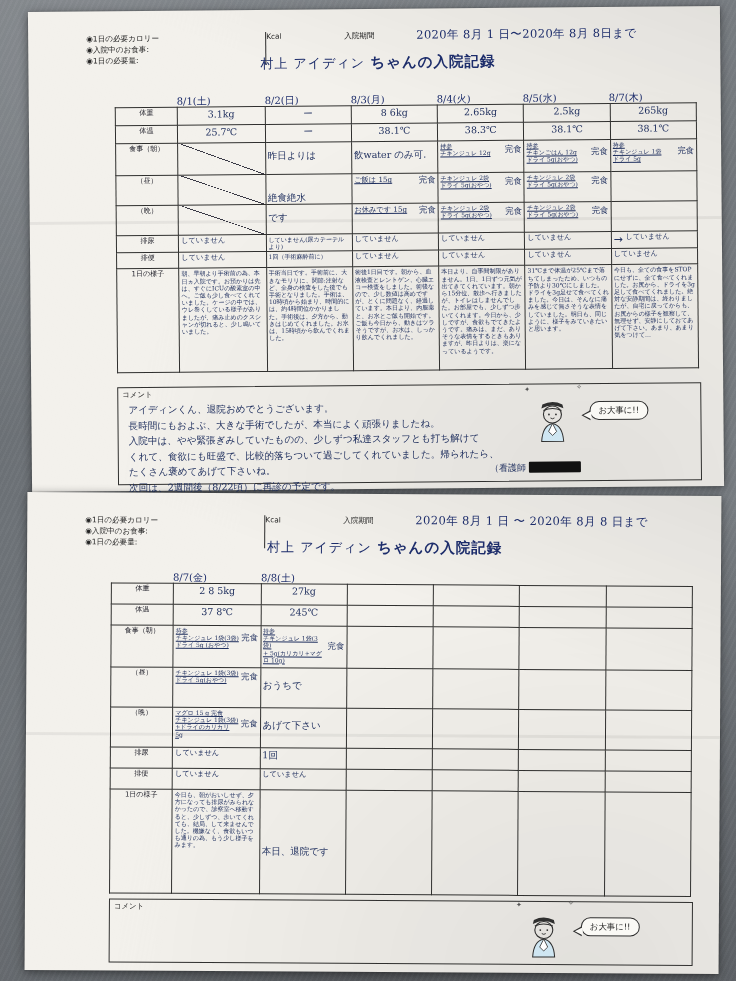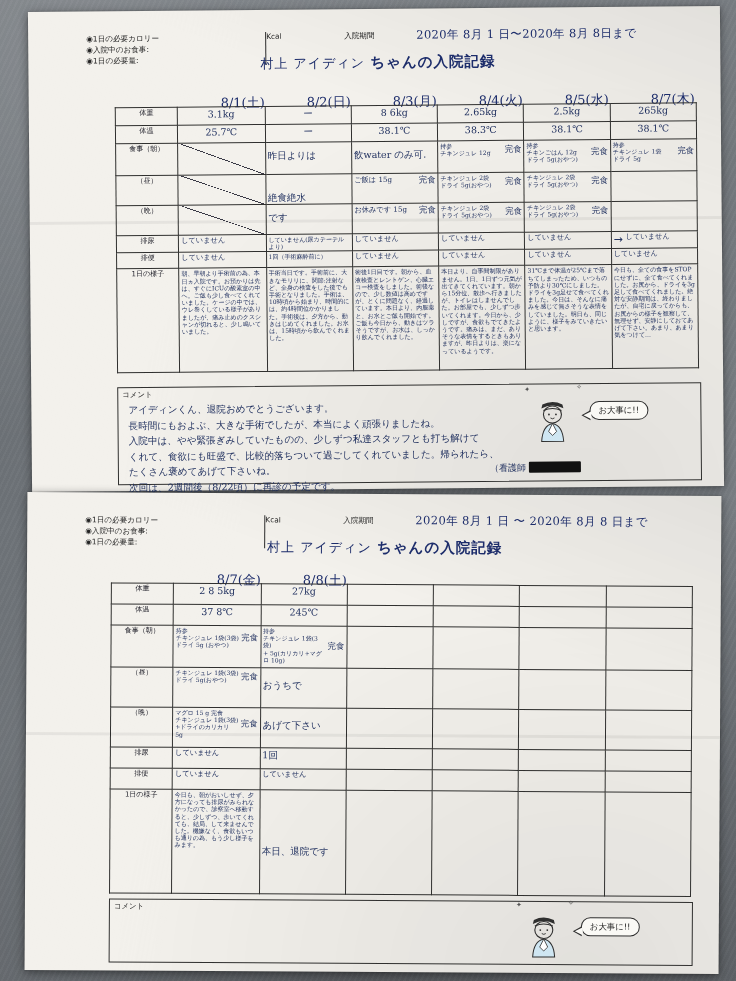--- a/index.html
+++ b/index.html
@@ -71,33 +71,33 @@
   }
   table.rec td,table.rec th{
     border:1.1px solid #30302f;
     padding:1px 2px;
     vertical-align:top;
     font-size:7px;color:#20202a;
     line-height:9px;
     overflow:hidden;
   }
   .rowlab{text-align:center;vertical-align:middle;font-size:8px;color:#242424;}
-  .datehdr{border:none !important;font-size:13px;color:#1d2d6b;
-    font-family:"DejaVu Serif", serif;text-align:right;}
+  .datehdr{border:none !important;font-size:10px;color:#1d2d6b;
+    font-family:"DejaVu Serif", serif;text-align:left;}
   .hand{font-family:"DejaVu Serif", serif;color:#20305f;font-size:9.5px;line-height:11px;}
   .hand.sm{font-size:7.2px;line-height:8.4px;}
   .hand.xs{font-size:6px;line-height:7.2px;}
   .hand.ctr{text-align:center;}
   .slash{position:relative;}
   .slash:after{
     content:"";position:absolute;left:-1px;top:-1px;right:-1px;bottom:-1px;
     background:linear-gradient(to top right, transparent 49.3%, #3a3a46 49.3%, #3a3a46 50.7%, transparent 50.7%);
   }
   .cellflex{display:flex;align-items:center;gap:2px;}
-  .cellflex .blk{flex:1 1 auto;}
+  .cellflex .blk{flex:1 1 auto;text-decoration:underline;}
   .ok{font-size:8.4px;white-space:nowrap;}
   .arrowcell{position:relative;}
   .arrowcell .arw{position:absolute;left:2px;top:3px;font-size:11px;color:#20305f;}
 
   
   .cbox{position:absolute;border:1.2px solid #30302f;}
   .cbox-lbl{position:absolute;left:4px;top:2px;font-size:7.4px;color:#242424;}
   .clines{position:absolute;left:10px;top:14px;right:150px;}
   .cline{font-family:"DejaVu Serif", serif;font-size:9.6px;color:#20305f;line-height:15.5px;white-space:nowrap;}
   .sig{position:absolute;right:120px;bottom:6px;font-family:"DejaVu Serif", serif;

